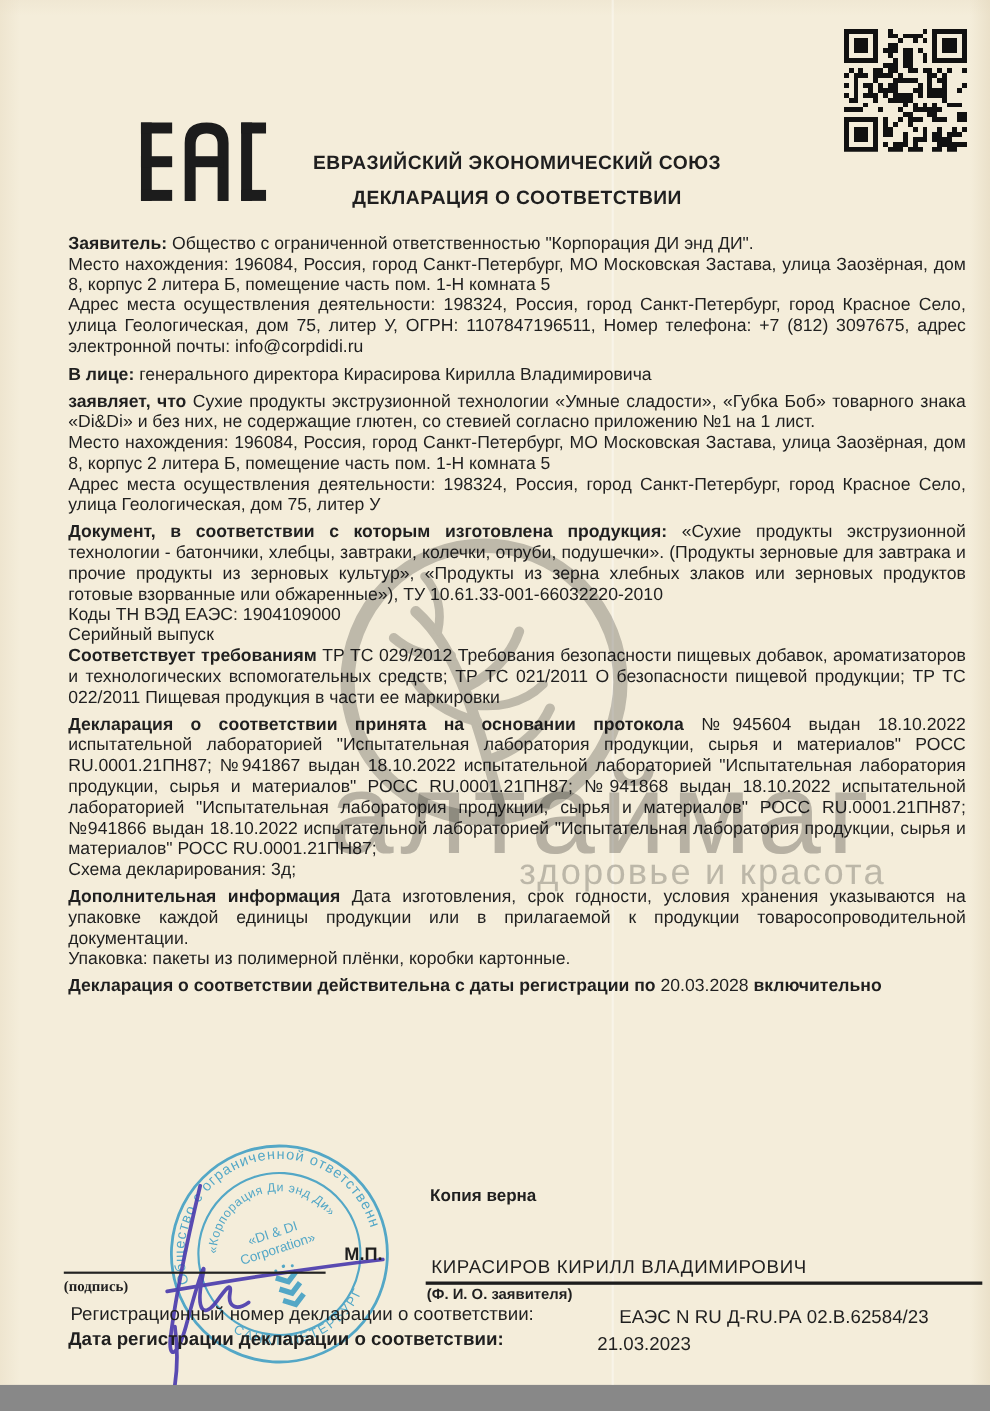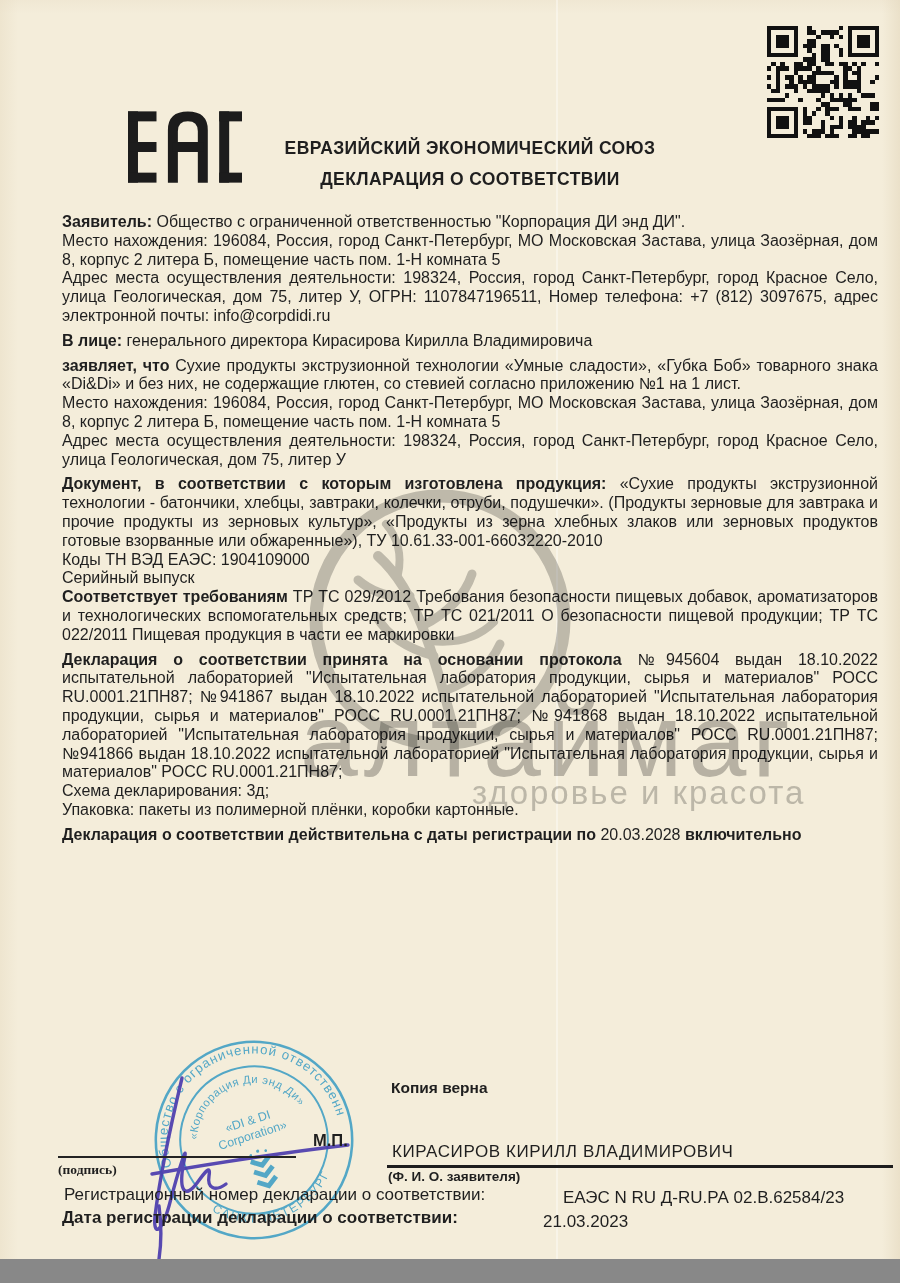--- a/index.html
+++ b/index.html
@@ -282,20 +282,21 @@
       <p class="sp"><b>В лице: </b><span>генерального директора Кирасирова Кирилла Владимировича</span></p>
       <p class="sp"><b>заявляет, что </b><span>Сухие продукты экструзионной технологии «Умные сладости», «Губка Боб» товарного знака «Di&amp;Di» и без них, не содержащие глютен, со стевией согласно приложению №1 на 1 лист.</span></p>
       <p><span>Место нахождения: 196084, Россия, город Санкт-Петербург, МО Московская Застава, улица Заозёрная, дом 8, корпус 2 литера Б, помещение часть пом. 1-Н комната 5</span></p>
       <p><span>Адрес места осуществления деятельности: 198324, Россия, город Санкт-Петербург, город Красное Село, улица Геологическая, дом 75, литер У</span></p>
       <p class="sp"><b>Документ, в соответствии с которым изготовлена продукция: </b><span>«Сухие продукты экструзионной технологии - батончики, хлебцы, завтраки, колечки, отруби, подушечки». (Продукты зерновые для завтрака и прочие продукты из зерновых культур», «Продукты из зерна хлебных злаков или зерновых продуктов готовые взорванные или обжаренные»), ТУ 10.61.33-001-66032220-2010</span></p>
       <p><span>Коды ТН ВЭД ЕАЭС: 1904109000</span></p>
       <p><span>Серийный выпуск</span></p>
       <p><b>Соответствует требованиям </b><span>ТР ТС 029/2012 Требования безопасности пищевых добавок, ароматизаторов и технологических вспомогательных средств; ТР ТС 021/2011 О безопасности пищевой продукции; ТР ТС 022/2011 Пищевая продукция в части ее маркировки</span></p>
       <p class="sp"><b>Декларация о соответствии принята на основании протокола </b><span>№945604 выдан 18.10.2022 испытательной лабораторией "Испытательная лаборатория продукции, сырья и материалов" РОСС RU.0001.21ПН87; №941867 выдан 18.10.2022 испытательной лабораторией "Испытательная лаборатория продукции, сырья и материалов" РОСС RU.0001.21ПН87; №941868 выдан 18.10.2022 испытательной лабораторией "Испытательная лаборатория продукции, сырья и материалов" РОСС RU.0001.21ПН87; №941866 выдан 18.10.2022 испытательной лабораторией "Испытательная лаборатория продукции, сырья и материалов" РОСС RU.0001.21ПН87;</span></p>
       <p><span>Схема декларирования: 3д;</span></p>
+      <p class="sp"><b>Дополнительная информация </b><span>Дата изготовления, срок годности, условия хранения указываются на упаковке каждой единицы продукции или в прилагаемой к продукции товаросопроводительной документации.</span></p>
       <p><span>Упаковка: пакеты из полимерной плёнки, коробки картонные.</span></p>
       <p class="sp"><b>Декларация о соответствии действительна с даты регистрации по </b><span>20.03.2028</span><b> включительно</b></p>
     </div>
 
   <svg class="wm wm-logo" viewBox="0 0 268 268" aria-hidden="true">
     <g stroke="#8f8f8f" fill="none" stroke-linecap="round">
       <circle cx="134" cy="134" r="124" stroke-width="13"></circle>
       <path d="M150,252 C138,205 128,170 116,140 C104,110 92,88 72,70" stroke-width="10"></path>
       <path d="M116,140 C140,128 158,112 166,88" stroke-width="9"></path>
       <path d="M128,170 C100,162 82,150 70,130" stroke-width="9"></path>

